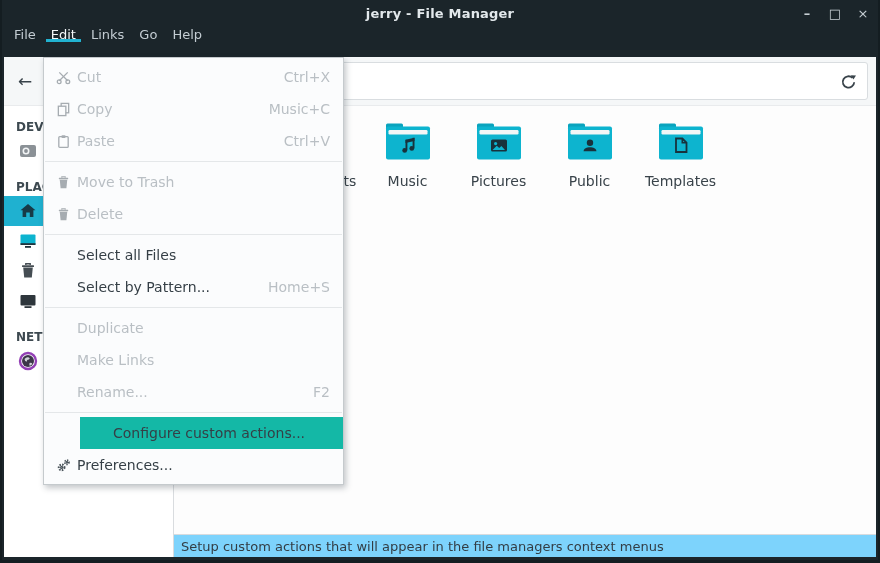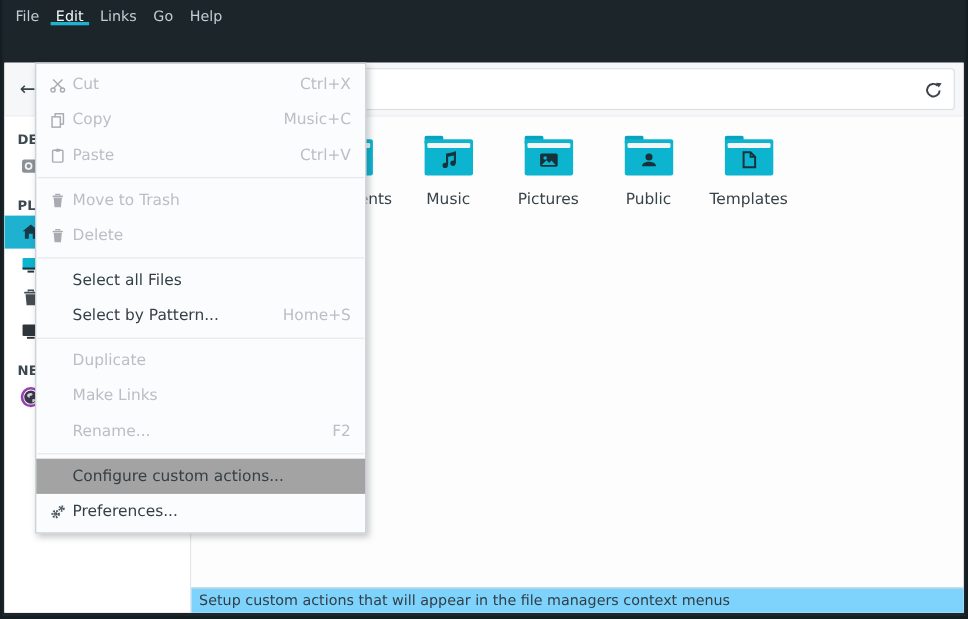--- a/index.html
+++ b/index.html
@@ -25,21 +25,21 @@
     font-size:13px; font-weight:bold; color:#e3e9ec; letter-spacing:.2px;
   }
   .win-controls {
     position:absolute; right:8px; top:0; height:27px;
     display:flex; align-items:center; gap:14px;
   }
   .win-btn { color:#c8d0d5; font-size:13px; width:14px; text-align:center; cursor:default; line-height:1; }
   .win-btn.min { font-weight:bold; }
   
   .menubar {
-    height:30px; display:flex; align-items:center;
+    height:30px; display:flex; align-items:flex-start;
     padding-left:7px; background:#1b252a;
   }
   .menubar .mb-item {
     padding:0 5px; margin-right:5px;
     display:flex; align-items:center;
     font-size:13px; color:#c3ccd2; position:relative;
   }
   .menubar .mb-item.active { color:#f4f8f9; }
   .menubar .mb-item.active::after {
     content:""; position:absolute; left:0; right:0; bottom:0; height:3px;
@@ -87,40 +87,48 @@
   .icon-grid { flex:1; display:flex; align-items:flex-start; padding:17px 0 0 97px; }
   .file { width:91px; display:flex; flex-direction:column; align-items:center; cursor:default; }
   .file .fname { margin-top:8px; font-size:14px; color:#39434a; white-space:nowrap; }
   .statusbar {
     height:23px; flex:0 0 23px; background:#7dd3fc; border-top:1px solid #d8dbde;
     display:flex; align-items:center; padding-left:7px;
     font-size:13px; color:#333d44; white-space:nowrap;
   }
   
   .menu-popup {
-    position:absolute; left:30px; top:57px; width:301px;
+    position:absolute; left:41px; top:57px; width:301px;
     background:#fbfcfd; border:1px solid #c5cacd;
     box-shadow:2px 3px 6px rgba(40,50,60,.28);
     z-index:20; padding:3px 0;
   }
   .menu-item {
     height:32px; display:flex; align-items:center;
     padding:0 13px 0 12px; font-size:14px; color:#353f46; cursor:default;
   }
   .menu-item .mi-icon { width:21px; flex:0 0 21px; display:flex; align-items:center; }
   .menu-item .mi-accel { margin-left:auto; color:#b9bfc4; font-size:14px; }
   .menu-item.disabled { color:#b9bfc4; }
-  .menu-item.hovered { background:#a3a3a3; }
+  .menu-item.hovered { background:#14b8a6;margin-left:36px; }
   .menu-sep { height:1px; background:#e4e7e9; margin:4px 1px; }
 </style>
 </head>
 <body>
 
 <div class="window">
 
+  <div class="titlebar">
+    <span class="title">jerry - File Manager</span>
+    <span class="win-controls">
+      <span class="win-btn min">–</span>
+      <span class="win-btn">□</span>
+      <span class="win-btn">×</span>
+    </span>
+  </div>
 
   <div class="menubar">
     <span class="mb-item">File</span>
     <span class="mb-item active">Edit</span>
     <span class="mb-item">Links</span>
     <span class="mb-item">Go</span>
     <span class="mb-item">Help</span>
   </div>
 
   <div class="content">

